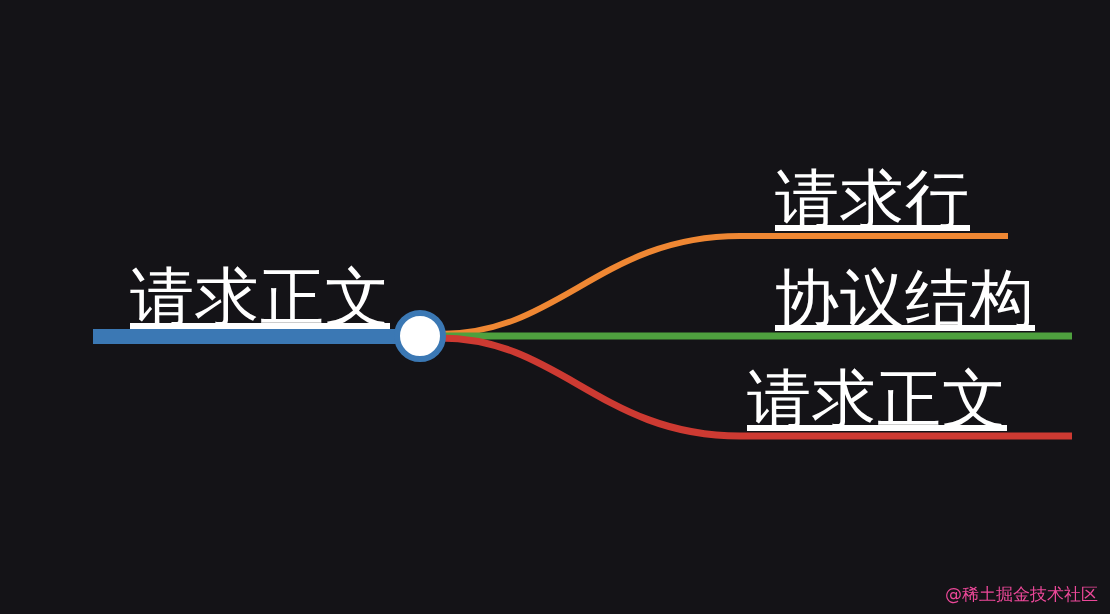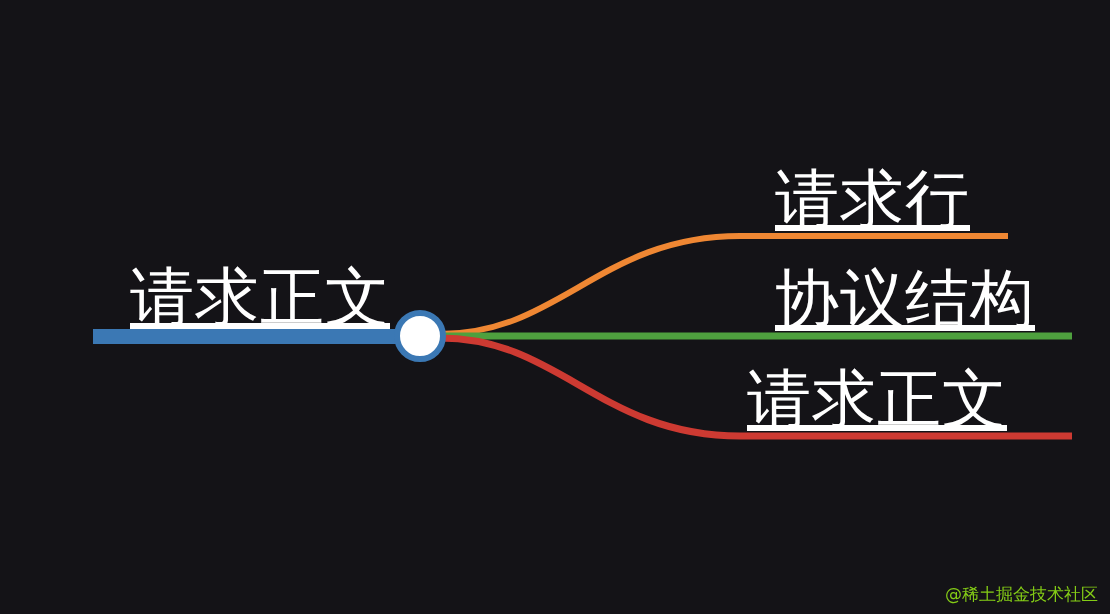--- a/index.html
+++ b/index.html
@@ -16,21 +16,21 @@
       font-size: 64px;
       font-weight: 300;
       line-height: 1;
       white-space: nowrap;
       letter-spacing: 1px;
       text-decoration: underline;
     }
     .watermark {
       position: absolute;
       right: 12px; bottom: 8px;
-      color: #84cc16;
+      color: #ec4899;
       font-size: 17px;
       white-space: nowrap;
     }
   </style>
 </head>
 <body>
 
 <svg class="canvas" width="1110" height="614" viewBox="0 0 1110 614">
 
   <rect x="93" y="329" width="310" height="15" fill="#3b78b4"></rect>

